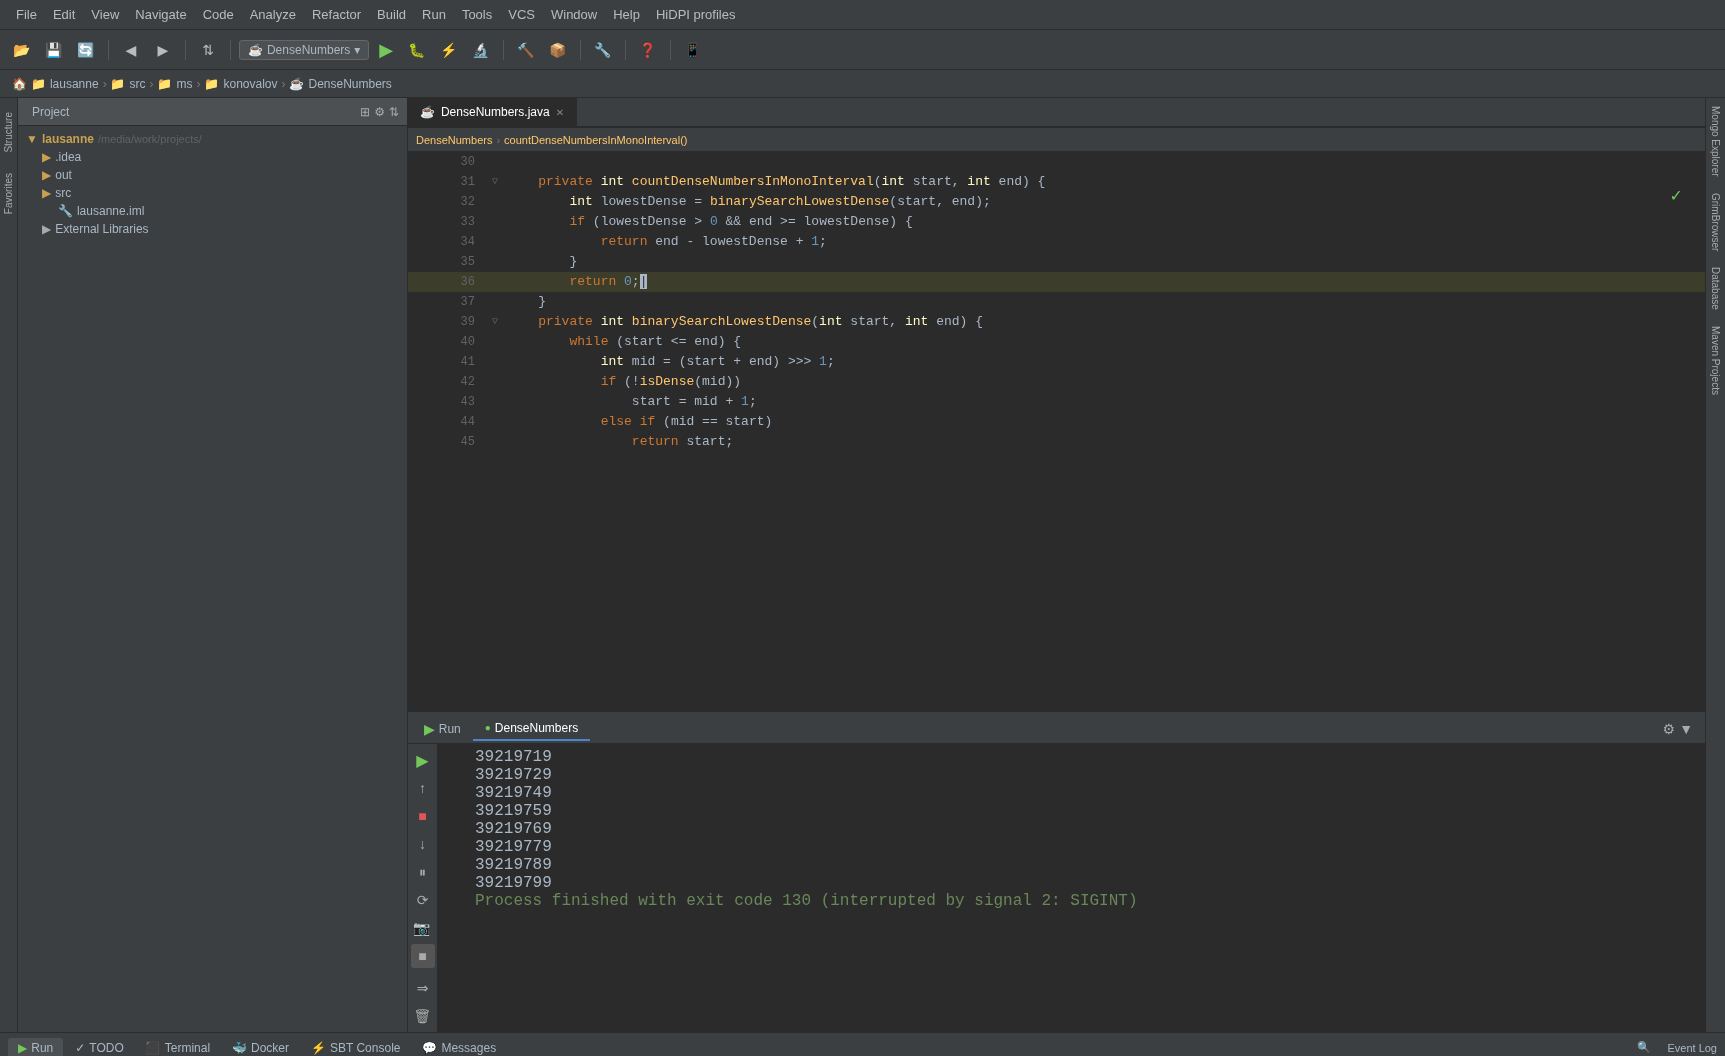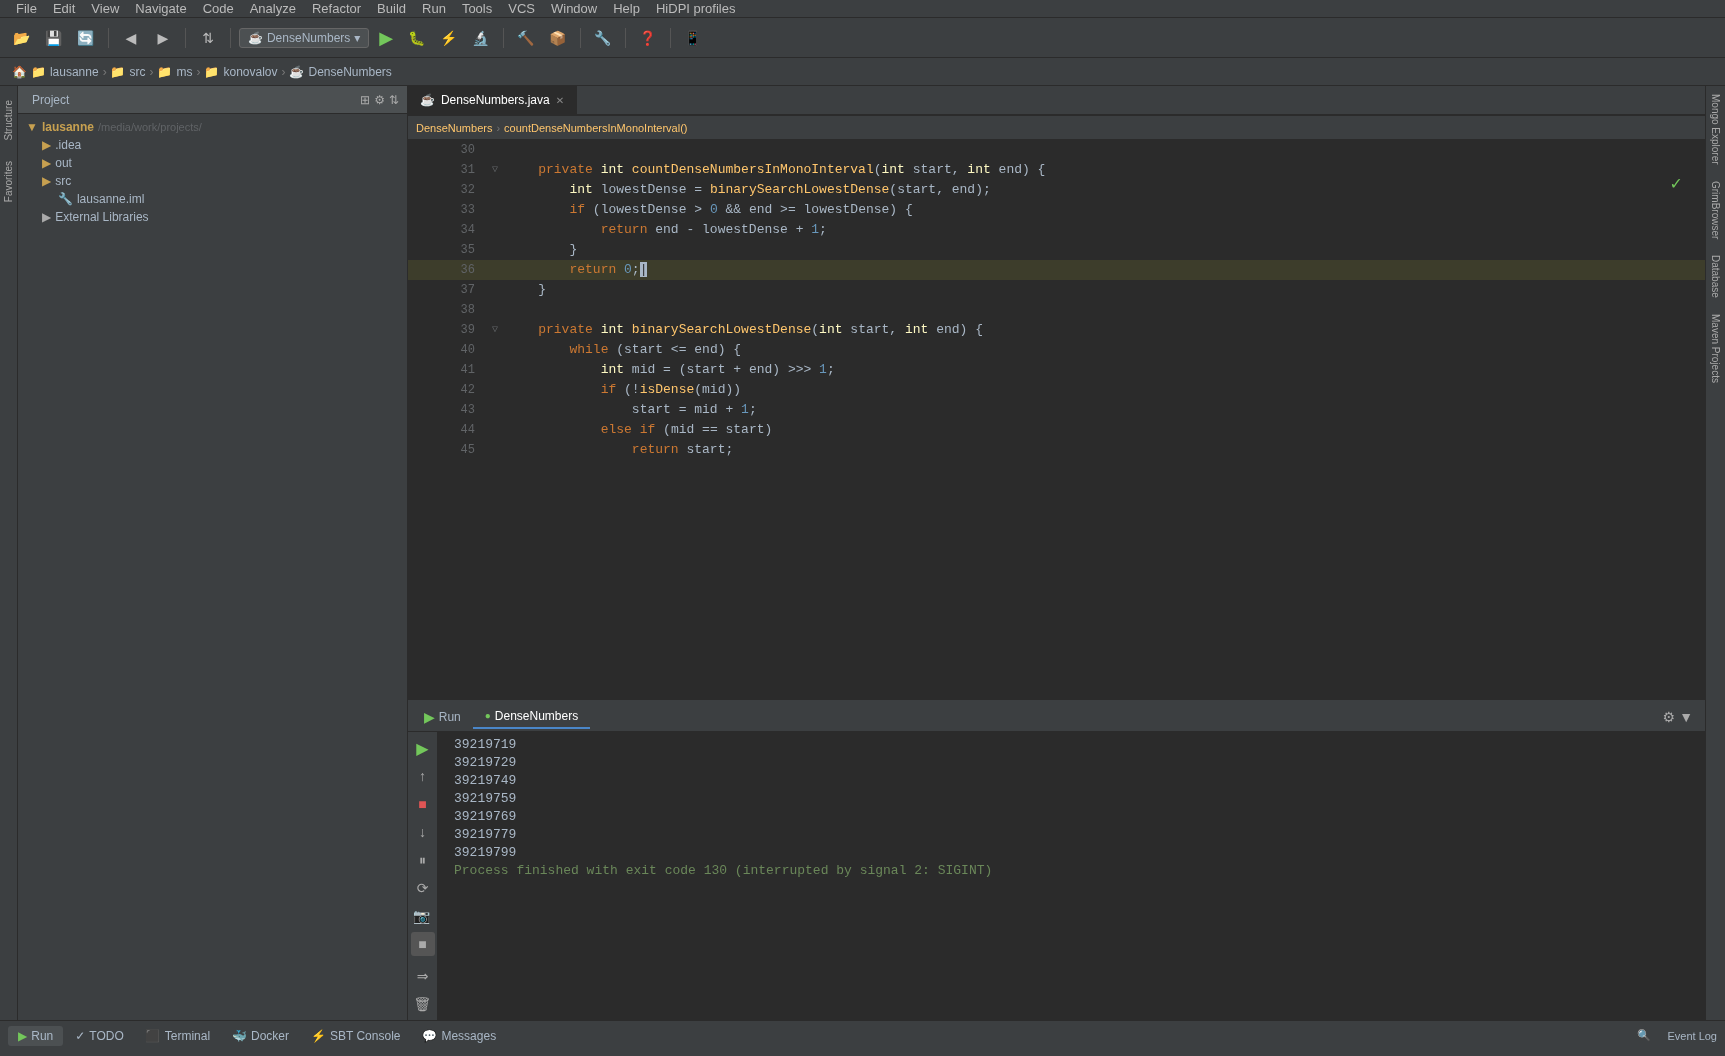--- a/index.html
+++ b/index.html
@@ -1,21 +1,21 @@
 <!DOCTYPE html>
 <html><head>
   <meta charset="utf-8">
   <style>
     * { margin: 0; padding: 0; box-sizing: border-box; }
     body { font-family: 'Segoe UI', Arial, sans-serif; font-size: 12px; background: #3c3f41; color: #a9b7c6; width: 1725px; height: 1056px; overflow: hidden; }
 
     
     #menu-bar {
       background: #3c3f41;
-      height: 18px;
+      height: 30px;
       display: flex;
       align-items: center;
       padding: 0 8px;
       border-bottom: 1px solid #2b2b2b;
     }
     .menu-item {
       padding: 4px 8px;
       color: #bbbbbb;
       cursor: pointer;
       font-size: 13px;
@@ -281,21 +281,22 @@
       cursor: pointer;
       font-size: 14px;
       border-radius: 3px;
     }
     .run-side-btn.green { color: #73c75b; font-size: 16px; }
     #run-output {
       flex: 1;
       overflow-y: auto;
       padding: 4px 16px;
       font-family: 'Courier New', monospace;
-      font-size: 13px;
+      font-size: 16px;
+      margin-left: 21px;
     }
     .output-line { color: #a9b7c6; line-height: 18px; }
     .output-line.process { color: #6a8759; }
 
     
     #taskbar {
       height: 30px;
       background: #3c3f41;
       border-top: 1px solid #2b2b2b;
       display: flex;
@@ -503,25 +504,20 @@
           <span class="line-fold"></span>
           <span class="line-content">        <span class="kw">return</span> <span class="num">0</span>;<span style="background:#a9b7c6; color:#2b2b2b;">|</span></span>
         </div>
 
         <div class="code-line">
           <span class="line-num">37</span>
           <span class="line-fold"></span>
           <span class="line-content">    }</span>
         </div>
 
-        <div class="code-line">
-          <span class="line-num">38</span>
-          <span class="line-fold"></span>
-          <span class="line-content"></span>
-        </div>
 
         <div class="code-line">
           <span class="line-num">39</span>
           <span class="line-fold" style="color:#606366; font-size:10px;">▽</span>
           <span class="line-content">    <span class="kw">private</span> <span class="kw2">int</span> <span class="fn">binarySearchLowestDense</span>(<span class="kw2">int</span> <span class="var">start</span>, <span class="kw2">int</span> <span class="var">end</span>) {</span>
         </div>
 
         <div class="code-line">
           <span class="line-num">40</span>
           <span class="line-fold"></span>
@@ -592,20 +588,21 @@
           <div class="run-side-btn">⇒</div>
           <div class="run-side-btn">🗑</div>
         </div>
         <div id="run-output">
           <div class="output-line">39219719</div>
           <div class="output-line">39219729</div>
           <div class="output-line">39219749</div>
           <div class="output-line">39219759</div>
           <div class="output-line">39219769</div>
           <div class="output-line">39219779</div>
+          <div class="output-line">39219789</div>
           <div class="output-line">39219799</div>
           <div class="output-line process">Process finished with exit code 130 (interrupted by signal 2: SIGINT)</div>
         </div>
       </div>
     </div>
   </div>
 
   <div id="right-tabs">
     <div class="right-tab-btn">Mongo Explorer</div>
     <div class="right-tab-btn">GrimBrowser</div>

